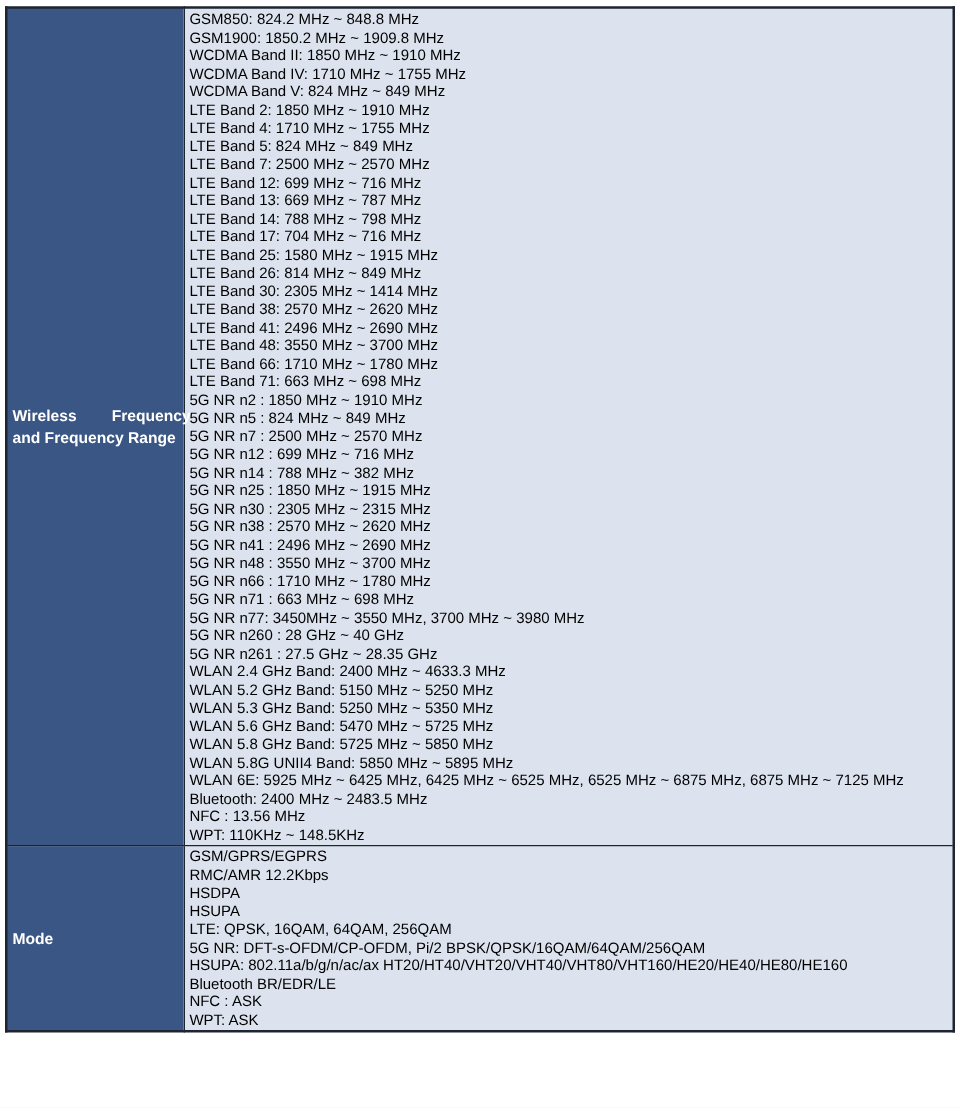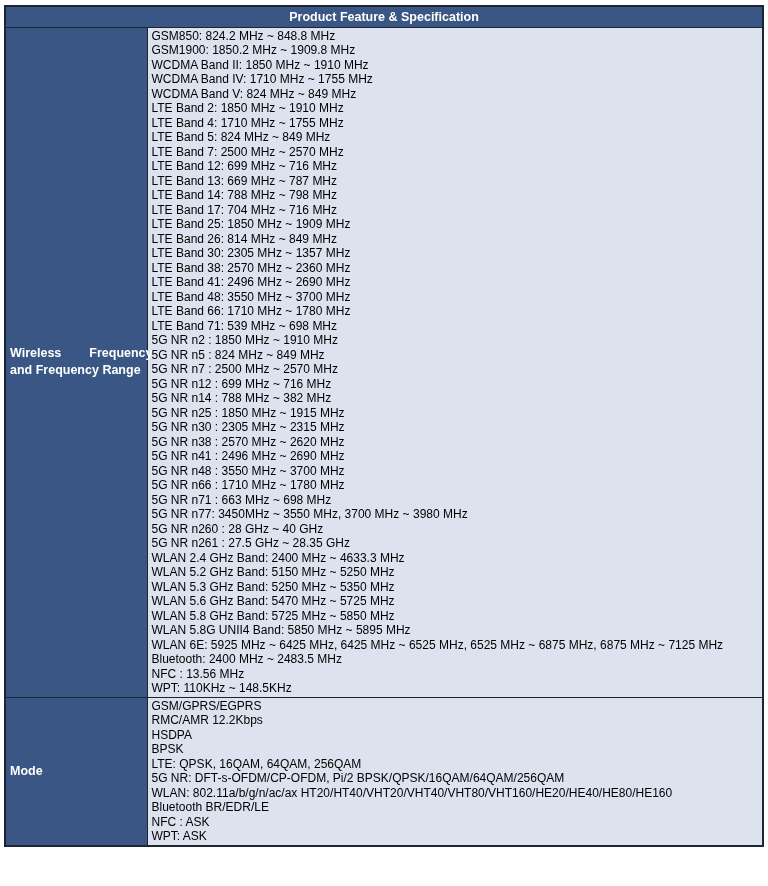--- a/index.html
+++ b/index.html
@@ -59,23 +59,20 @@
 <body>
 
 <div class="page">
   <table class="spec-table">
     <colgroup>
       <col class="c-label">
       <col class="c-value">
     </colgroup>
     <tbody>
       <tr>
-        <td colspan="2" class="title-cell">Product Feature &amp; Specification</td>
-      </tr>
-      <tr>
         <td class="label-cell">
           <div class="jline">
             <span>Wireless</span>
             <span>Frequency</span>
           </div>
           <div class="jline2">and Frequency Range</div>
         </td>
         <td class="value-cell lines-cell">
             <div class="line">GSM850: 824.2 MHz ~ 848.8 MHz</div>
             <div class="line">GSM1900: 1850.2 MHz ~ 1909.8 MHz</div>
@@ -83,28 +80,28 @@
             <div class="line">WCDMA Band IV: 1710 MHz ~ 1755 MHz</div>
             <div class="line">WCDMA Band V: 824 MHz ~ 849 MHz</div>
             <div class="line">LTE Band 2: 1850 MHz ~ 1910 MHz</div>
             <div class="line">LTE Band 4: 1710 MHz ~ 1755 MHz</div>
             <div class="line">LTE Band 5: 824 MHz ~ 849 MHz</div>
             <div class="line">LTE Band 7: 2500 MHz ~ 2570 MHz</div>
             <div class="line">LTE Band 12: 699 MHz ~ 716 MHz</div>
             <div class="line">LTE Band 13: 669 MHz ~ 787 MHz</div>
             <div class="line">LTE Band 14: 788 MHz ~ 798 MHz</div>
             <div class="line">LTE Band 17: 704 MHz ~ 716 MHz</div>
-            <div class="line">LTE Band 25: 1850 MHz ~ 1909 MHz</div>
+            <div class="line">LTE Band 25: 1580 MHz ~ 1915 MHz</div>
             <div class="line">LTE Band 26: 814 MHz ~ 849 MHz</div>
-            <div class="line">LTE Band 30: 2305 MHz ~ 1357 MHz</div>
-            <div class="line">LTE Band 38: 2570 MHz ~ 2360 MHz</div>
+            <div class="line">LTE Band 30: 2305 MHz ~ 1414 MHz</div>
+            <div class="line">LTE Band 38: 2570 MHz ~ 2620 MHz</div>
             <div class="line">LTE Band 41: 2496 MHz ~ 2690 MHz</div>
             <div class="line">LTE Band 48: 3550 MHz ~ 3700 MHz</div>
             <div class="line">LTE Band 66: 1710 MHz ~ 1780 MHz</div>
-            <div class="line">LTE Band 71: 539 MHz ~ 698 MHz</div>
+            <div class="line">LTE Band 71: 663 MHz ~ 698 MHz</div>
             <div class="line">5G NR n2 : 1850 MHz ~ 1910 MHz</div>
             <div class="line">5G NR n5 : 824 MHz ~ 849 MHz</div>
             <div class="line">5G NR n7 : 2500 MHz ~ 2570 MHz</div>
             <div class="line">5G NR n12 : 699 MHz ~ 716 MHz</div>
             <div class="line">5G NR n14 : 788 MHz ~ 382 MHz</div>
             <div class="line">5G NR n25 : 1850 MHz ~ 1915 MHz</div>
             <div class="line">5G NR n30 : 2305 MHz ~ 2315 MHz</div>
             <div class="line">5G NR n38 : 2570 MHz ~ 2620 MHz</div>
             <div class="line">5G NR n41 : 2496 MHz ~ 2690 MHz</div>
             <div class="line">5G NR n48 : 3550 MHz ~ 3700 MHz</div>
@@ -124,24 +121,24 @@
             <div class="line">NFC : 13.56 MHz</div>
             <div class="line">WPT: 110KHz ~ 148.5KHz</div>
           </td>
       </tr>
       <tr>
         <td class="label-cell">Mode</td>
         <td class="value-cell lines-cell">
             <div class="line">GSM/GPRS/EGPRS</div>
             <div class="line">RMC/AMR 12.2Kbps</div>
             <div class="line">HSDPA</div>
-            <div class="line">BPSK</div>
+            <div class="line">HSUPA</div>
             <div class="line">LTE: QPSK, 16QAM, 64QAM, 256QAM</div>
             <div class="line">5G NR: DFT-s-OFDM/CP-OFDM, Pi/2 BPSK/QPSK/16QAM/64QAM/256QAM</div>
-            <div class="line">WLAN: 802.11a/b/g/n/ac/ax HT20/HT40/VHT20/VHT40/VHT80/VHT160/HE20/HE40/HE80/HE160</div>
+            <div class="line">HSUPA: 802.11a/b/g/n/ac/ax HT20/HT40/VHT20/VHT40/VHT80/VHT160/HE20/HE40/HE80/HE160</div>
             <div class="line">Bluetooth BR/EDR/LE</div>
             <div class="line">NFC : ASK</div>
             <div class="line">WPT: ASK</div>
           </td>
       </tr>
     </tbody>
   </table>
 </div>
 
 </body></html>

